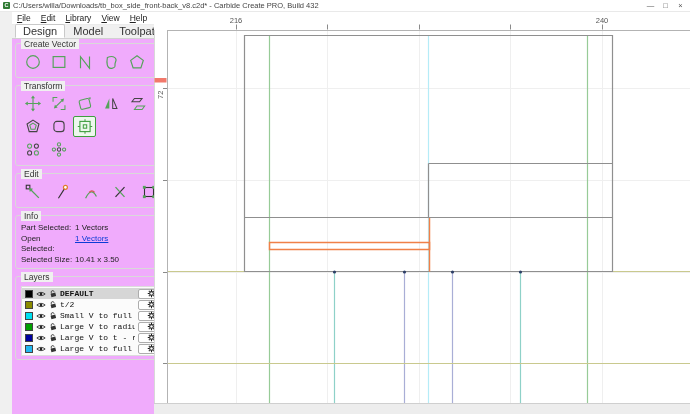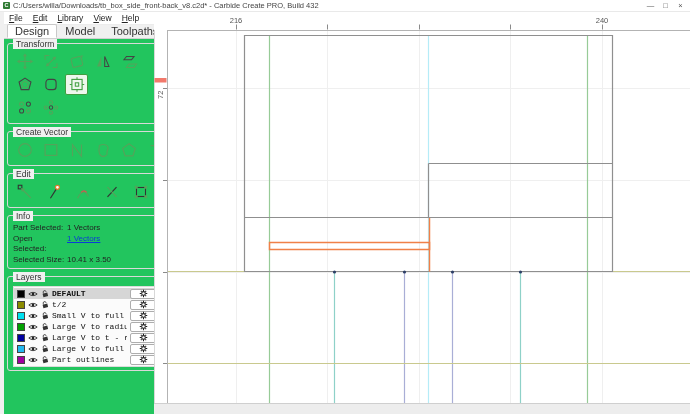--- a/index.html
+++ b/index.html
@@ -7,21 +7,21 @@
        font-family:"Liberation Sans","DejaVu Sans",sans-serif;color:#222;}
   
   .titlebar{position:absolute;left:0;top:0;width:690px;height:12px;background:#ffffff;
     display:flex;align-items:center;font-size:7.5px;color:#444;border-bottom:1px solid #e9e9e9;box-sizing:border-box;}
   .appicon{width:7px;height:7px;background:#2f7a33;border-radius:1px;margin:0 3px 0 3px;flex:none;
     color:#fff;font-size:5.5px;line-height:7px;text-align:center;font-weight:bold;}
   .titletext{flex:1;white-space:nowrap;overflow:hidden;}
   .winbtns{display:flex;flex:none;margin-right:2px;}
   .winbtn{width:15px;text-align:center;font-size:7.5px;color:#555;line-height:11px;}
   
-  .left{position:absolute;left:4px;top:12px;width:177px;bottom:0;background:#22c55e;box-sizing:border-box;border-right:1px solid #d2d2d2;}
+  .left{position:absolute;left:12px;top:12px;width:177px;bottom:0;background:#f0abfc;box-sizing:border-box;border-right:1px solid #d2d2d2;}
   .menubar{height:12px;background:#fff;display:flex;align-items:center;font-size:8.5px;border-bottom:1px solid #ececec;}
   .menu-item{padding:0 5px;line-height:12px;color:#222;}
   .menu-item u{text-decoration:underline;}
   .tabbar{height:13px;display:flex;align-items:flex-end;border-bottom:1px solid #d0d0d0;background:#f0f0f0;padding-left:3px;}
   .tab{padding:0 7px;line-height:12px;font-size:11px;color:#333;border:1px solid transparent;}
   .tab.active{background:#fff;border:1px solid #c9c9c9;border-bottom-color:#fff;border-radius:2px 2px 0 0;}
   .panel{position:absolute;top:26px;left:0;right:5px;bottom:0;}
   .group{position:relative;margin:5px 3px 7px 3px;border:1px solid #d9d9d9;border-radius:3px;padding:7px 3px 3px 5px;}
   .gtitle{position:absolute;top:-5px;left:5px;background:#f0f0f0;padding:0 3px;font-size:8.5px;color:#333;}
   .toolrow{display:flex;gap:3px;align-items:center;margin-bottom:2px;}
@@ -71,20 +71,56 @@
     </div>
   <div class="tabbar" id="tabbar">
       <span class="tab active">Design</span>
       <span class="tab">Model</span>
       <span class="tab">Toolpaths</span>
     </div>
 
   <div class="panel">
 
     <div class="group">
+      <span class="gtitle">Create Vector</span>
+      <div class="toolrow">
+        <span class="tool">
+          <svg width="20" height="18" viewBox="0 0 20 20">
+              <circle cx="10" cy="10" r="7" fill="none" stroke="#55a35a" stroke-width="1.3"></circle>
+            </svg>
+        </span>
+        <span class="tool">
+          <svg width="20" height="18" viewBox="0 0 20 20">
+              <rect x="3.5" y="4" width="13" height="12" fill="none" stroke="#55a35a" stroke-width="1.3"></rect>
+            </svg>
+        </span>
+        <span class="tool">
+          <svg width="20" height="18" viewBox="0 0 20 20">
+              <path d="M5,17 L5,4 L15,17 L15,4" fill="none" stroke="#55a35a" stroke-width="1.3"></path>
+            </svg>
+        </span>
+        <span class="tool">
+          <svg width="20" height="18" viewBox="0 0 20 20">
+              <path d="M6,5 C13,2 17,6 15,10 C13,14 17,16 11,17 C5,18 5,10 6,5 Z" fill="none" stroke="#55a35a" stroke-width="1.3"></path>
+            </svg>
+        </span>
+        <span class="tool">
+          <svg width="20" height="18" viewBox="0 0 20 20">
+              <path d="M10,3 L17,8.2 L14.3,16.5 L5.7,16.5 L3,8.2 Z" fill="none" stroke="#55a35a" stroke-width="1.3"></path>
+            </svg>
+        </span>
+        <span class="tool">
+          <svg width="20" height="18" viewBox="0 0 20 20">
+              <text x="10" y="16" text-anchor="middle" font-family="'Liberation Serif','DejaVu Serif',serif" font-size="17" fill="#55a35a">T</text>
+            </svg>
+        </span>
+      </div>
+    </div>
+
+    <div class="group">
       <span class="gtitle">Transform</span>
       <div class="toolrow">
         <span class="tool">
           <svg width="18" height="17" viewBox="0 0 20 20">
               <path d="M10,3.5 V16.5 M3.5,10 H16.5" stroke="#55a35a" stroke-width="1.3" fill="none"></path>
               <path d="M10,0.5 l2.4,3.4 h-4.8 Z M10,19.5 l2.4,-3.4 h-4.8 Z M0.5,10 l3.4,-2.4 v4.8 Z M19.5,10 l-3.4,-2.4 v4.8 Z" fill="#55a35a"></path>
             </svg>
         </span>
         <span class="tool">
           <svg width="18" height="17" viewBox="0 0 20 20">
@@ -149,56 +185,20 @@
               <circle cx="10" cy="4" r="1.9" fill="none" stroke="#55a35a" stroke-width="1.2"></circle>
               <circle cx="16" cy="10" r="1.9" fill="none" stroke="#55a35a" stroke-width="1.2"></circle>
               <circle cx="10" cy="16" r="1.9" fill="none" stroke="#55a35a" stroke-width="1.2"></circle>
               <circle cx="4" cy="10" r="1.9" fill="none" stroke="#55a35a" stroke-width="1.2"></circle>
             </svg>
         </span>
       </div>
     </div>
 
     <div class="group">
-      <span class="gtitle">Create Vector</span>
-      <div class="toolrow">
-        <span class="tool">
-          <svg width="20" height="18" viewBox="0 0 20 20">
-              <circle cx="10" cy="10" r="7" fill="none" stroke="#55a35a" stroke-width="1.3"></circle>
-            </svg>
-        </span>
-        <span class="tool">
-          <svg width="20" height="18" viewBox="0 0 20 20">
-              <rect x="3.5" y="4" width="13" height="12" fill="none" stroke="#55a35a" stroke-width="1.3"></rect>
-            </svg>
-        </span>
-        <span class="tool">
-          <svg width="20" height="18" viewBox="0 0 20 20">
-              <path d="M5,17 L5,4 L15,17 L15,4" fill="none" stroke="#55a35a" stroke-width="1.3"></path>
-            </svg>
-        </span>
-        <span class="tool">
-          <svg width="20" height="18" viewBox="0 0 20 20">
-              <path d="M6,5 C13,2 17,6 15,10 C13,14 17,16 11,17 C5,18 5,10 6,5 Z" fill="none" stroke="#55a35a" stroke-width="1.3"></path>
-            </svg>
-        </span>
-        <span class="tool">
-          <svg width="20" height="18" viewBox="0 0 20 20">
-              <path d="M10,3 L17,8.2 L14.3,16.5 L5.7,16.5 L3,8.2 Z" fill="none" stroke="#55a35a" stroke-width="1.3"></path>
-            </svg>
-        </span>
-        <span class="tool">
-          <svg width="20" height="18" viewBox="0 0 20 20">
-              <text x="10" y="16" text-anchor="middle" font-family="'Liberation Serif','DejaVu Serif',serif" font-size="17" fill="#55a35a">T</text>
-            </svg>
-        </span>
-      </div>
-    </div>
-
-    <div class="group">
       <span class="gtitle">Edit</span>
       <div class="toolrow" style="gap:6px;">
         <span class="tool">
           <svg width="20" height="18" viewBox="0 0 20 20">
               <rect x="2.5" y="2.5" width="4" height="4" fill="none" stroke="#333" stroke-width="1.2"></rect>
               <path d="M16.5,16.5 L7.5,7.5" stroke="#55a35a" stroke-width="1.4"></path>
               <path d="M5.5,5.5 l4.6,1 -3.6,3.6 Z" fill="#55a35a"></path>
             </svg>
         </span>
         <span class="tool">
@@ -366,42 +366,20 @@
               <path d="M1,4.5 Q6,0.5 11,4.5 Q6,8.5 1,4.5 Z" fill="none" stroke="#222" stroke-width="1"></path>
               <circle cx="6" cy="4.5" r="1.5" fill="#222"></circle>
             </svg>
             <svg class="mi" width="8" height="9" viewBox="0 0 10 10">
               <g transform="rotate(-14 5 5)">
                 <rect x="2" y="4.5" width="6" height="4.5" fill="#333"></rect>
                 <path d="M3.2,4.5 V3.2 a1.8,1.8 0 0 1 3.6,0" fill="none" stroke="#333" stroke-width="1.1"></path>
               </g>
             </svg>
             <span class="lname">Large V to full depth</span>
-            <button class="gear-btn">
-              <svg width="9" height="9" viewBox="0 0 12 12">
-                <g stroke="#1a1a1a" stroke-width="1.4">
-                  <circle cx="6" cy="6" r="2.5" fill="none"></circle>
-                  <path d="M6,1 V2.7 M6,9.3 V11 M1,6 H2.7 M9.3,6 H11 M2.4,2.4 L3.6,3.6 M8.4,8.4 L9.6,9.6 M9.6,2.4 L8.4,3.6 M3.6,8.4 L2.4,9.6"></path>
-                </g>
-              </svg>
-            </button>
-          </div>
-          <div class="layer-row">
-            <span class="swatch" style="background:#a000a0"></span>
-            <svg class="mi" width="10" height="8" viewBox="0 0 12 9">
-              <path d="M1,4.5 Q6,0.5 11,4.5 Q6,8.5 1,4.5 Z" fill="none" stroke="#222" stroke-width="1"></path>
-              <circle cx="6" cy="4.5" r="1.5" fill="#222"></circle>
-            </svg>
-            <svg class="mi" width="8" height="9" viewBox="0 0 10 10">
-              <g transform="rotate(-14 5 5)">
-                <rect x="2" y="4.5" width="6" height="4.5" fill="#333"></rect>
-                <path d="M3.2,4.5 V3.2 a1.8,1.8 0 0 1 3.6,0" fill="none" stroke="#333" stroke-width="1.1"></path>
-              </g>
-            </svg>
-            <span class="lname">Part outlines</span>
             <button class="gear-btn">
               <svg width="9" height="9" viewBox="0 0 12 12">
                 <g stroke="#1a1a1a" stroke-width="1.4">
                   <circle cx="6" cy="6" r="2.5" fill="none"></circle>
                   <path d="M6,1 V2.7 M6,9.3 V11 M1,6 H2.7 M9.3,6 H11 M2.4,2.4 L3.6,3.6 M8.4,8.4 L9.6,9.6 M9.6,2.4 L8.4,3.6 M3.6,8.4 L2.4,9.6"></path>
                 </g>
               </svg>
             </button>
           </div>
           <span class="ltrack"></span>

